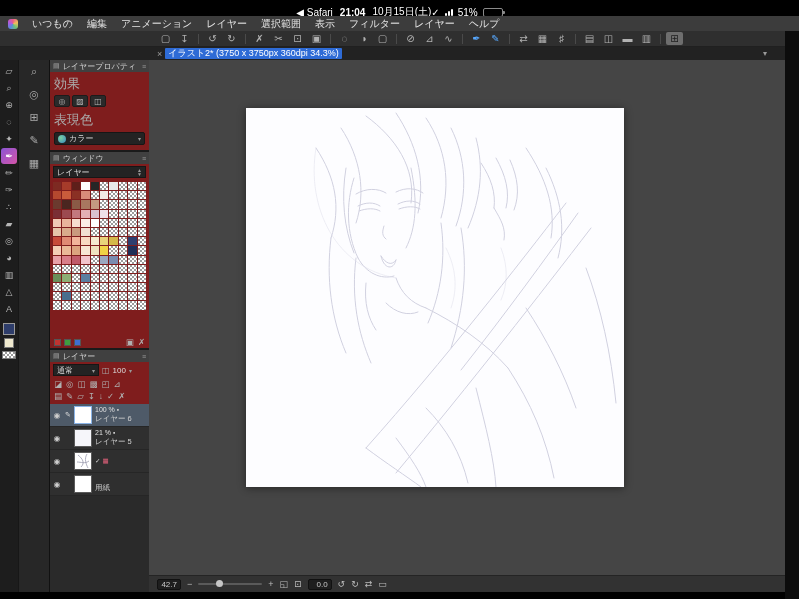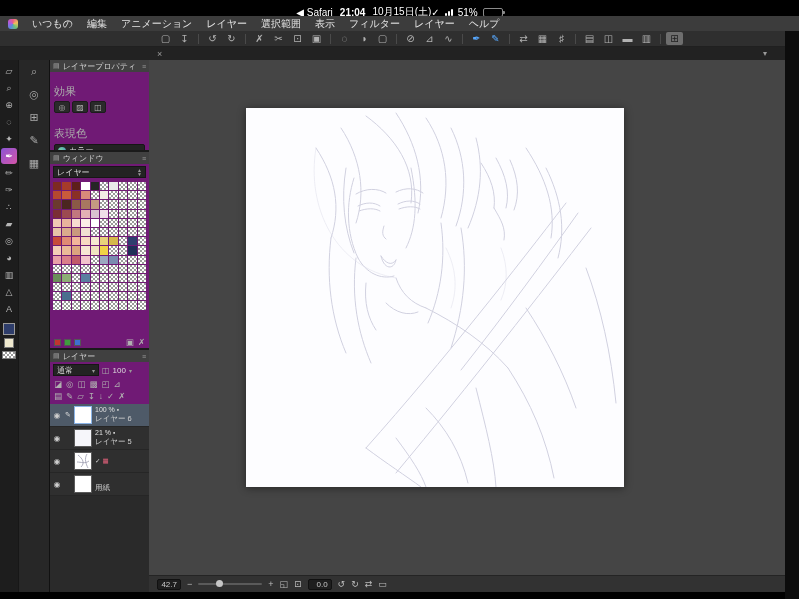--- a/index.html
+++ b/index.html
@@ -34,29 +34,29 @@
 .tools-col{width:18px;background:#1d1d1d;display:flex;flex-direction:column;align-items:center;padding-top:3px}
 .tool{width:16px;height:16px;line-height:16px;text-align:center;font-size:9px;color:#b5b5b5;border-radius:3px;margin-bottom:1px}
 .tool.active{background:linear-gradient(135deg,#8a55d6,#d655a8);color:#fff}
 .color-chips{margin-top:5px;display:flex;flex-direction:column;align-items:center;gap:3px}
 .fg-chip{width:12px;height:12px;background:#2e3d6b;border:1px solid #9a9a9a}
 .bg-chip{width:10px;height:10px;background:#efe9cf;border:1px solid #777}
 .tr-chip{width:14px;height:8px;border:1px solid #777}
 .dock-col{width:31px;background:#272727;border-left:1px solid #171717;display:flex;flex-direction:column;align-items:center;padding-top:5px;gap:10px}
 .dock-icon{font-size:11px;color:#a8a8a8}
 .panels-col{width:100px;background:#1a1a1a;display:flex;flex-direction:column;gap:2px;border-left:1px solid #111}
-.panel{background:#701a75;display:flex;flex-direction:column;overflow:hidden}
+.panel{background:#7f1d1d;display:flex;flex-direction:column;overflow:hidden}
 .panel.lp{height:90px;flex:none}
 .panel.cs{height:196px;flex:none}
 .panel.ly{flex:1}
 .panel-header{height:12px;background:#404040;display:flex;align-items:center;gap:3px;padding:0 3px;font-size:8px;color:#d0d0d0;flex:none}
 .ph-icon{font-size:7px;color:#9a9a9a}
 .ph-title{flex:1;white-space:nowrap;overflow:hidden}
 .ph-menu{font-size:7px;color:#9a9a9a}
-.sec-label{font-size:11px;color:#aaa;padding:12px 4px 1px}
+.sec-label{font-size:13px;color:#aaa;padding:3px 4px 1px}
 .effects-row{display:flex;gap:2px;padding:1px 4px}
 .fx{width:16px;height:12px;background:#2a2a2a;border:1px solid #1c1c1c;color:#b5b5b5;font-size:8px;text-align:center;line-height:11px;border-radius:2px}
 .dropdown{height:13px;background:#232323;border:1px solid #161616;border-radius:2px;margin:2px 4px;display:flex;align-items:center;gap:3px;padding:0 3px;font-size:8px;color:#ddd}
 .dd-coloricon{width:8px;height:8px;border-radius:50%;background:radial-gradient(circle at 35% 35%,#7ad0a0,#3a8ac0)}
 .dd-label{flex:1}
 .dd-chevron{font-size:6px;color:#999}
 .preset-dd{height:12px;background:#232323;border:1px solid #161616;margin:2px 3px;display:flex;align-items:center;padding:0 3px;font-size:8px;color:#ddd;flex:none}
 .preset-chevrons{margin-left:auto;display:flex;flex-direction:column;font-size:5px;line-height:4px;color:#999}
 .palette{display:grid;grid-template-columns:repeat(10,1fr);gap:1px;margin:2px 3px;flex:1;align-content:start}
 .sw{height:8.2px}
@@ -162,20 +162,21 @@
     <div class="tbi">▤</div>
     <div class="tbi">◫</div>
     <div class="tbi">▬</div>
     <div class="tbi">▥</div>
     <div class="tbsep"></div>
     <div class="tbi boxed">⊞</div>
   </div>
 
 <div class="tab-bar">
   <span class="tab-close">×</span>
+  <span class="tab-title">イラスト2* (3750 x 3750px 360dpi 34.3%)</span>
   <span class="tab-chevron">▾</span>
 </div>
 
 <div class="main">
 
   <div class="tools-col">
     <div id="tools" style="display:flex;flex-direction:column;align-items:center">
         <div class="tool">▱</div>
         <div class="tool">⌕</div>
         <div class="tool">⊕</div>

